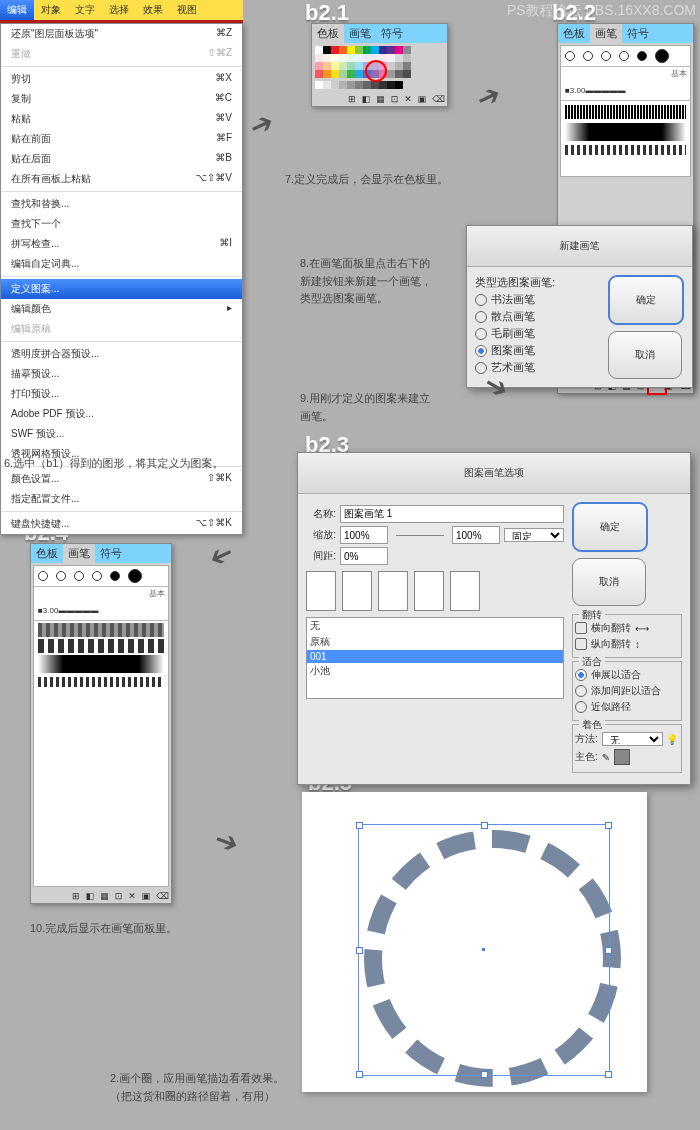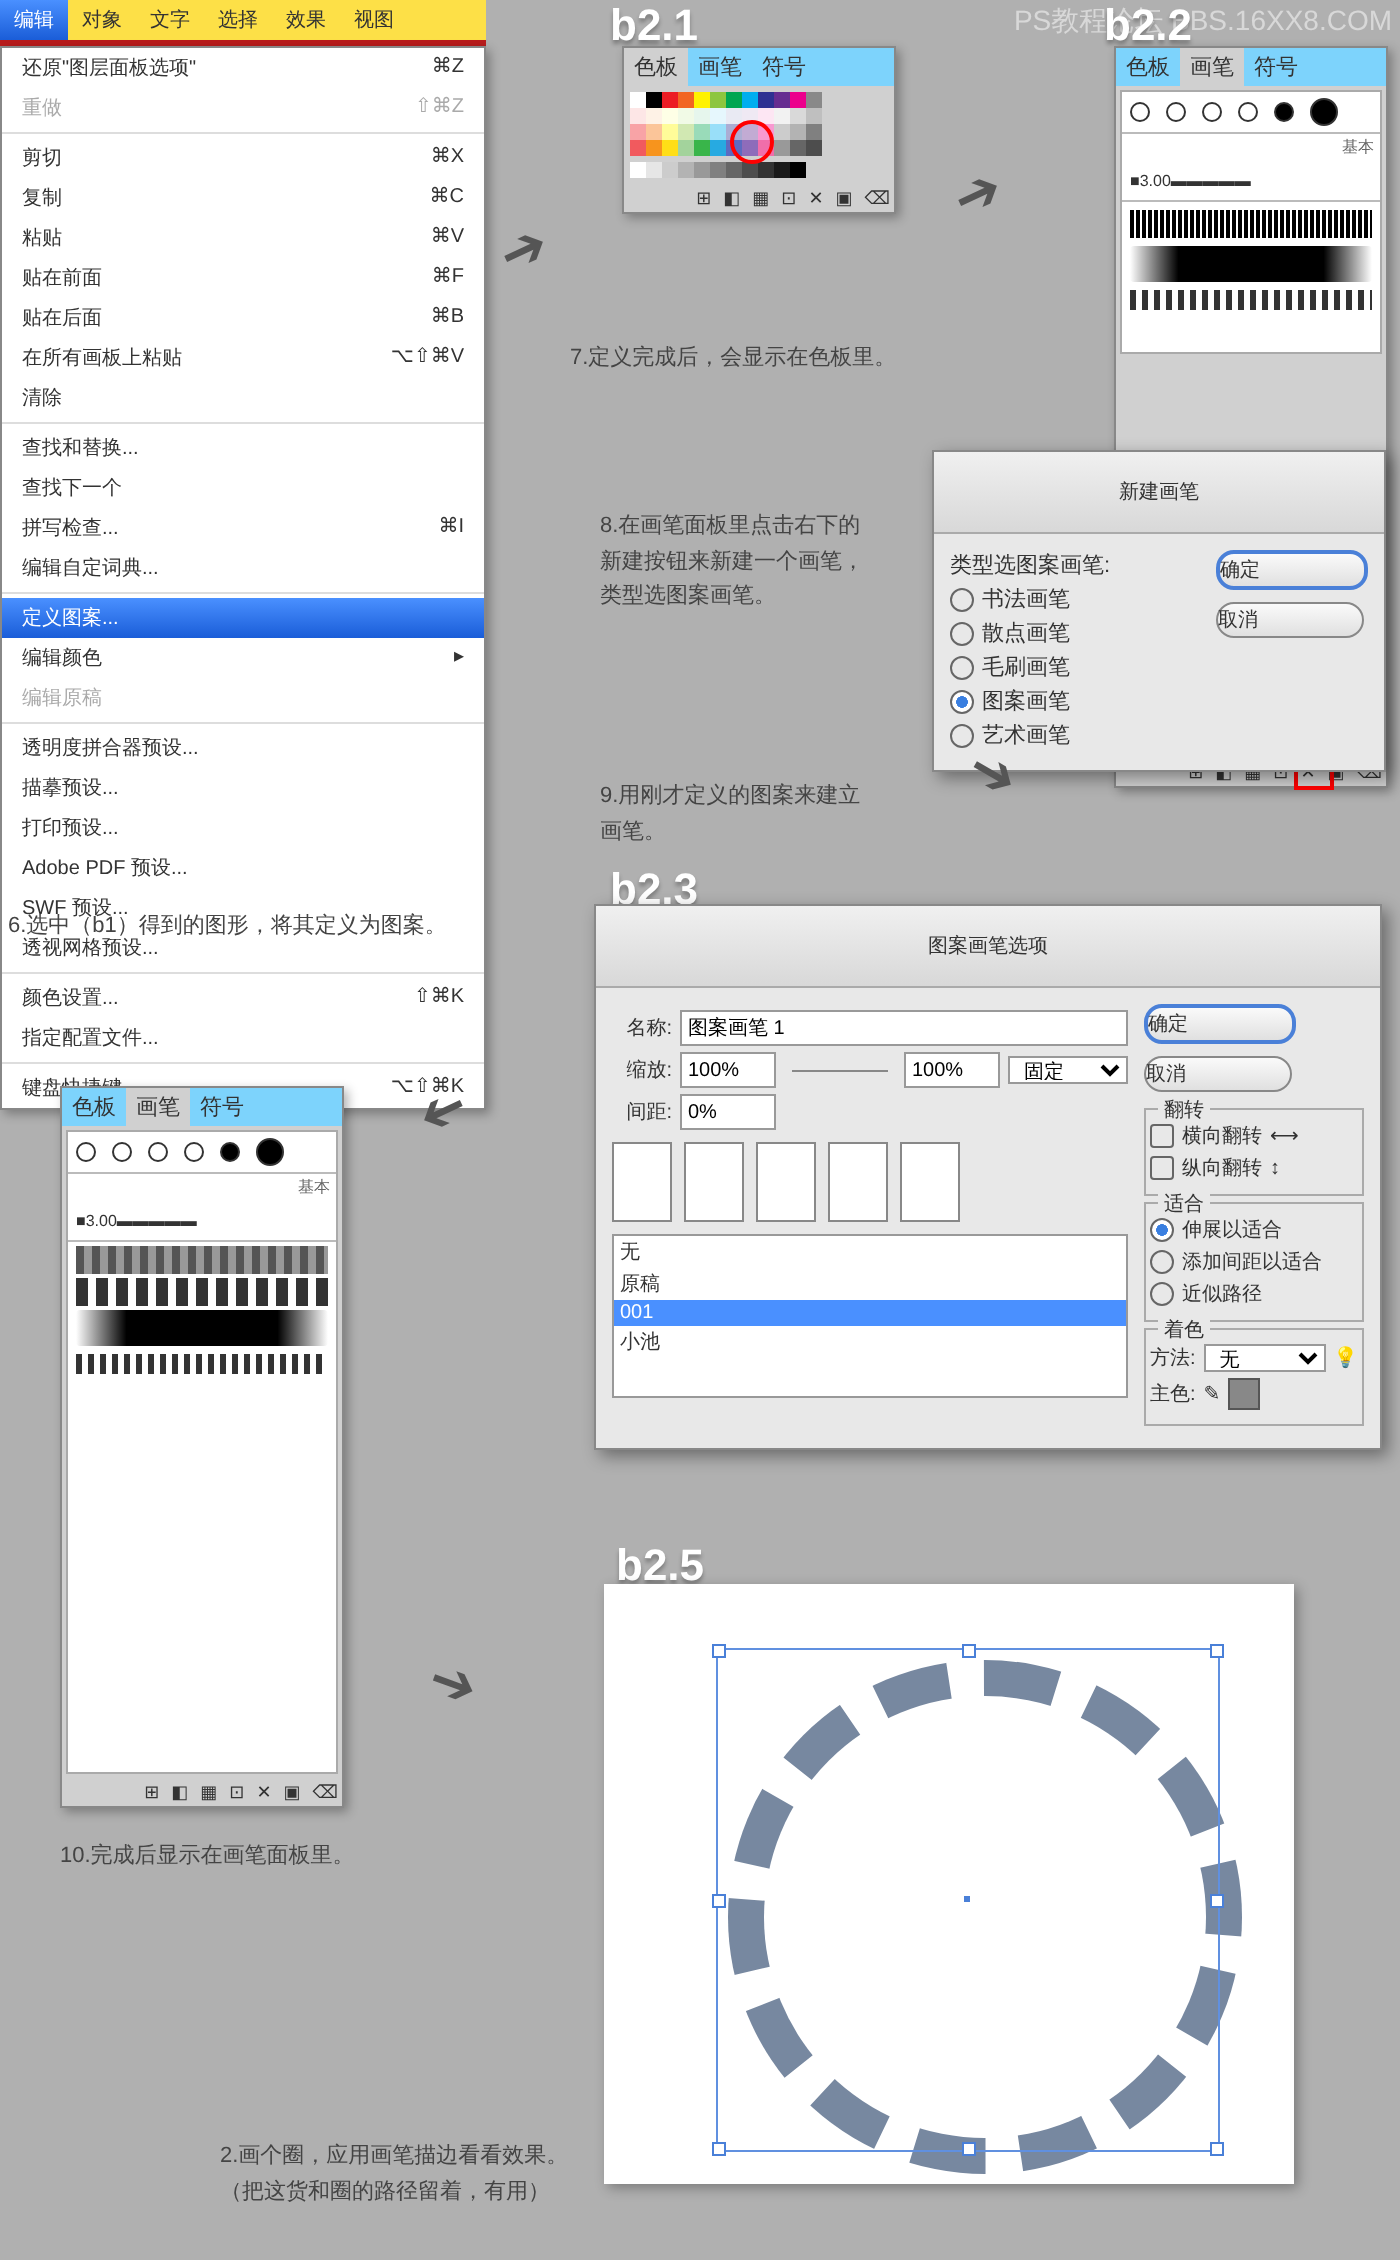--- a/index.html
+++ b/index.html
@@ -37,21 +37,21 @@
 .dot-row .fill{background:#000}
 .sm{font-size:8px;color:#666;text-align:right;padding:1px 3px}
 .stroke{height:18px;background:linear-gradient(90deg,transparent 0%,#000 20%,#000 80%,transparent 100%);margin:2px 4px;border-radius:2px}
 .stroke2{height:14px;background:repeating-linear-gradient(90deg,#000 0 2px,transparent 2px 3px);margin:4px}
 .panel-foot{display:flex;justify-content:flex-end;background:#d0d0d0;padding:2px;gap:6px;font-size:9px}
 .red-sq{position:absolute;right:26px;bottom:-2px;width:16px;height:16px;border:2px solid red}
 
 
 .dlg{position:absolute;background:#e8e8e8;border:1px solid #888;box-shadow:3px 3px 8px rgba(0,0,0,.4)}
 .dlg-title{background:linear-gradient(#f0f0f0,#d8d8d8);padding:13px;text-align:center;font-size:10px;border-bottom:1px solid #aaa}
-.btn{background:linear-gradient(#fafafa,#e0e0e0);border:1px solid #888;border-radius:9px;padding:1px 0;width:72px;font-size:10px;display:inline-block}
+.btn{background:linear-gradient(#fafafa,#e0e0e0);border:1px solid #888;border-radius:9px;padding:16px 0;width:72px;text-align:center;font-size:10px;display:inline-block}
 .btn.primary{border:2px solid #4a80d8}
 .radio{display:flex;align-items:center;gap:4px;margin:2px 0}
 .radio i{width:10px;height:10px;border:1px solid #666;border-radius:50%;display:inline-block}
 .radio.on i{background:radial-gradient(#3a7fe0 40%,#fff 42%)}
 .check i{border-radius:2px}
 
 
 .pbo{left:297px;top:452px;width:392px}
 .pbo-body{padding:8px;display:flex;gap:8px}
 .pbo-left{flex:1}
@@ -125,24 +125,20 @@
         <span>贴在前面</span>
         <span>⌘F</span>
       </div>
       <div class="mi">
         <span>贴在后面</span>
         <span>⌘B</span>
       </div>
       <div class="mi">
         <span>在所有画板上粘贴</span>
         <span>⌥⇧⌘V</span>
-      </div>
-      <div class="mi">
-        <span>清除</span>
-        <span></span>
       </div>
       <div class="sep"></div>
       <div class="mi">
         <span>查找和替换...</span>
         <span></span>
       </div>
       <div class="mi">
         <span>查找下一个</span>
         <span></span>
       </div>

